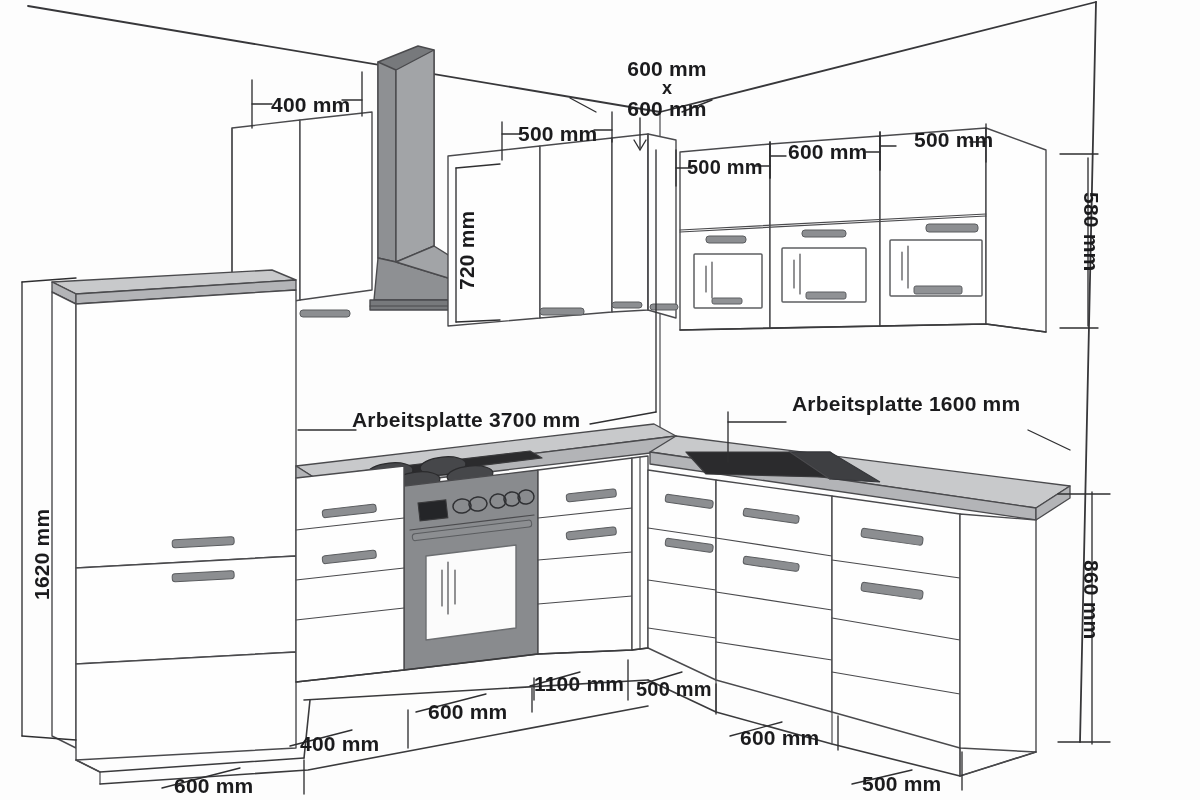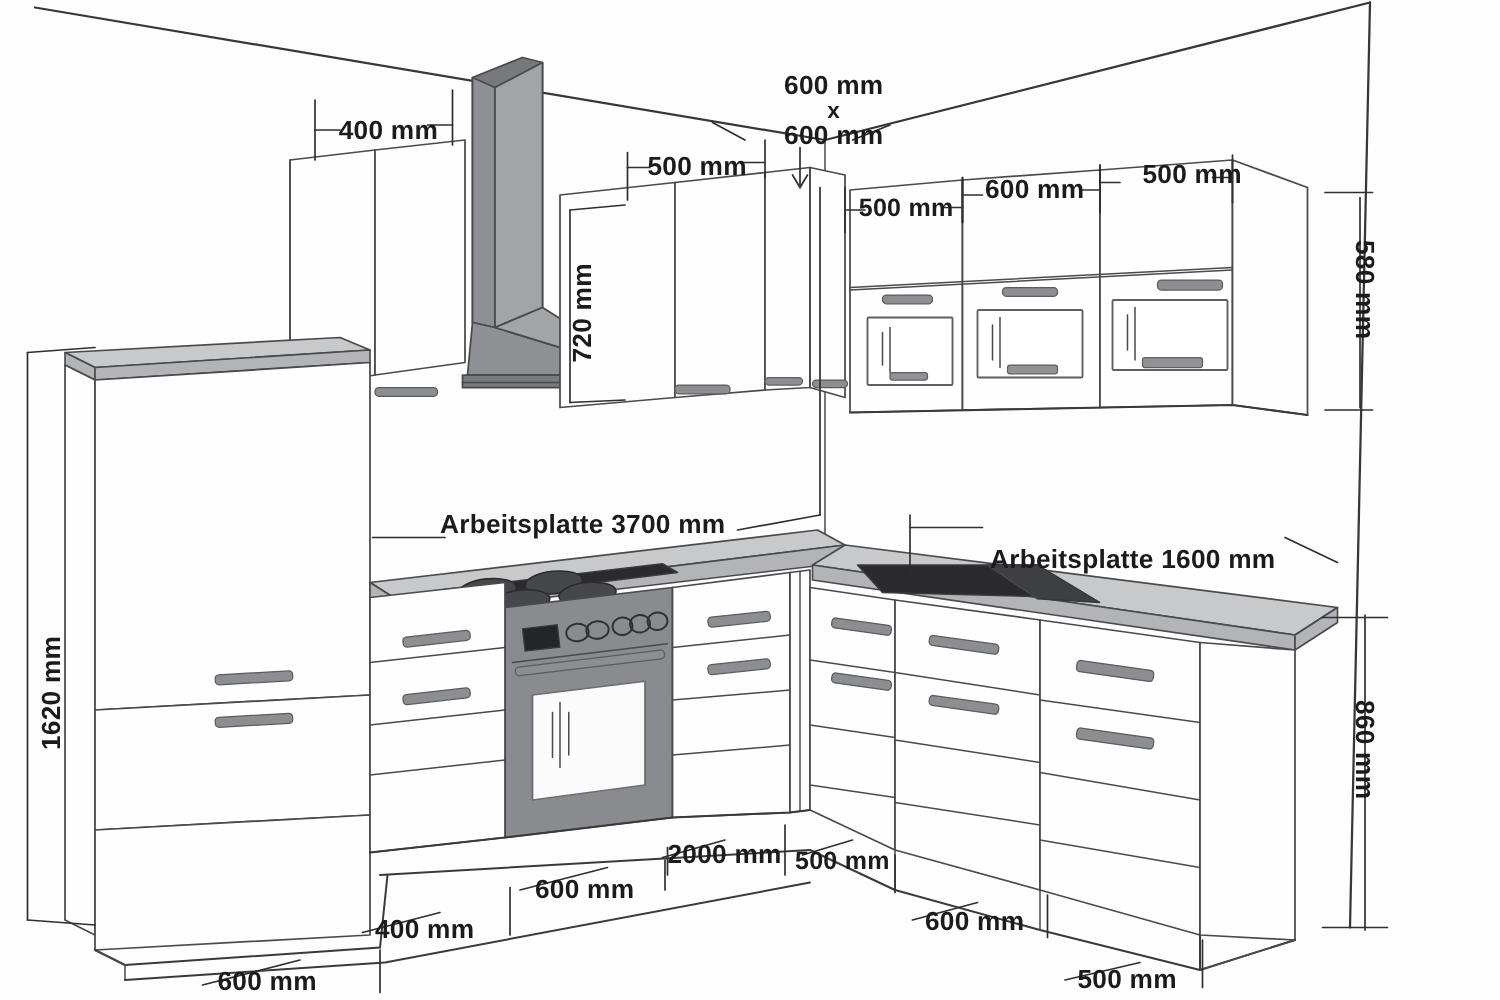--- a/index.html
+++ b/index.html
@@ -361,25 +361,25 @@
   <div class="dimtxt small" style="left:687px; top:156px;">500 mm</div>
 
   <div class="dimtxt" style="left:788px; top:140px;">600 mm</div>
 
   <div class="dimtxt" style="left:914px; top:128px;">500 mm</div>
 
   <div class="dimtxt rot-left" style="left:1103px; top:192px; transform: rotate(90deg);">580 mm</div>
 
   <div class="dimtxt" style="left:352px; top:408px;">Arbeitsplatte 3700 mm</div>
 
-  <div class="dimtxt" style="left:792px; top:436px;">Arbeitsplatte 1600 mm</div>
+  <div class="dimtxt" style="left:792px; top:392px;">Arbeitsplatte 1600 mm</div>
 
   <div class="dimtxt rot-left" style="left:1103px; top:560px; transform: rotate(90deg);">860 mm</div>
 
-  <div class="dimtxt" style="left:534px; top:672px;">2000 mm</div>
+  <div class="dimtxt" style="left:534px; top:672px;">1100 mm</div>
 
   <div class="dimtxt small" style="left:636px; top:678px;">500 mm</div>
 
   <div class="dimtxt" style="left:428px; top:700px;">600 mm</div>
 
   <div class="dimtxt" style="left:300px; top:732px;">400 mm</div>
 
   <div class="dimtxt" style="left:174px; top:774px;">600 mm</div>
 
   <div class="dimtxt" style="left:740px; top:726px;">600 mm</div>

